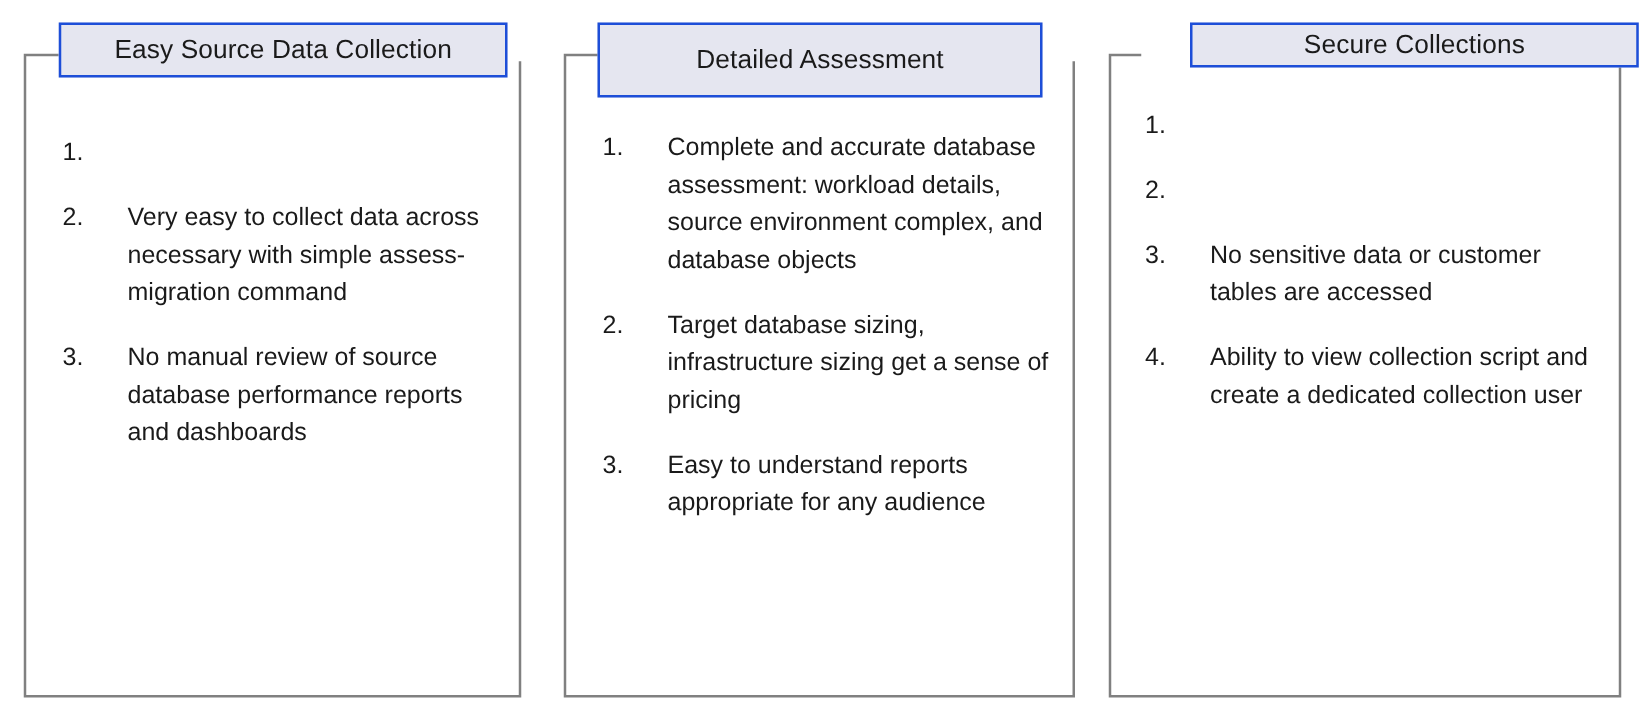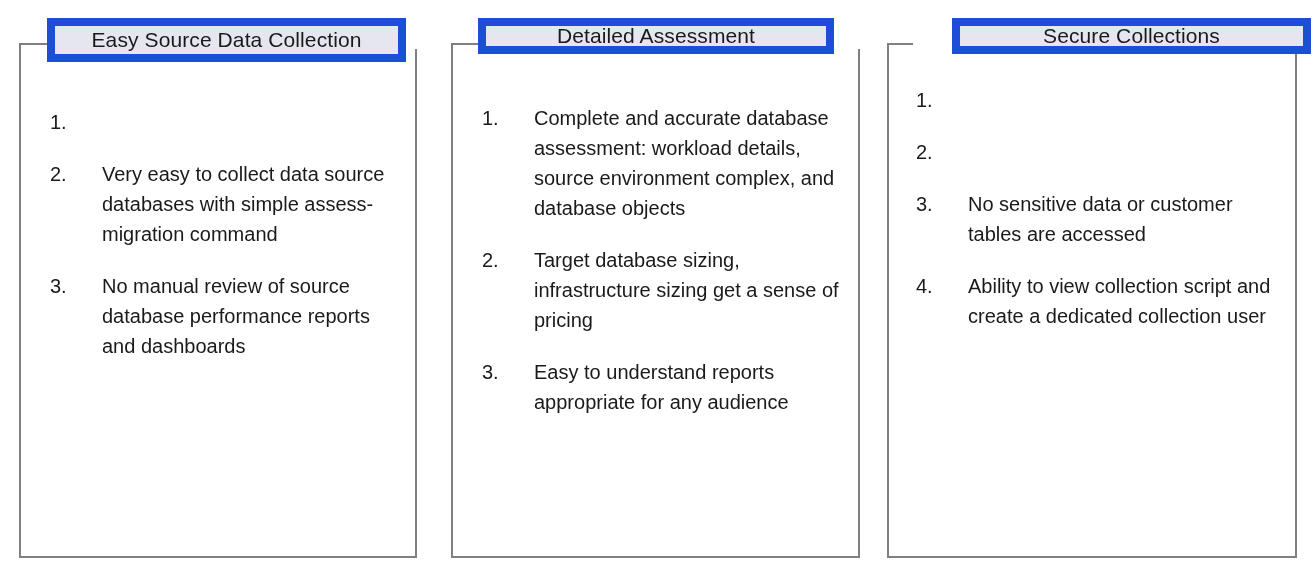--- a/index.html
+++ b/index.html
@@ -33,21 +33,21 @@
   .panel-notch {
     position: absolute;
     top: -4px;
     height: 8px;
     background: #ffffff;
   }
 
   .panel-header {
     position: absolute;
     box-sizing: border-box;
-    border: 8px solid #1d4ed8;
+    border: 2px solid #1d4ed8;
     background: #e5e6f0;
     display: flex;
     align-items: center;
     justify-content: center;
     text-align: center;
     font-size: 21px;
     line-height: 1.1;
     color: #1a1a1a;
     letter-spacing: .1px;
     white-space: nowrap;
@@ -106,21 +106,21 @@
 
   <div class="panel" id="panel-1">
     <div class="panel-notch"></div>
     <div class="panel-body">
       <ol class="item-list">
         <li class="list-item">
           <span class="item-number">1.</span>
         </li>
         <li class="list-item">
           <span class="item-number">2.</span>
-          <span class="item-text">Very easy to collect data source databases with simple assess-migration command</span>
+          <span class="item-text">Very easy to collect data across necessary with simple assess-migration command</span>
         </li>
         <li class="list-item">
           <span class="item-number">3.</span>
           <span class="item-text">No manual review of source database performance reports and dashboards</span>
         </li>
       </ol>
     </div>
   </div>
   <div class="panel-header" id="panel-1-header-pos" style="left:47px; top:18px; width:359px; height:44px;">
     <span>Easy Source Data Collection</span>
@@ -138,21 +138,21 @@
           <span class="item-number">2.</span>
           <span class="item-text">Target database sizing, infrastructure sizing get a sense of pricing</span>
         </li>
         <li class="list-item">
           <span class="item-number">3.</span>
           <span class="item-text">Easy to understand reports appropriate for any audience</span>
         </li>
       </ol>
     </div>
   </div>
-  <div class="panel-header" style="left:478px; top:18px; width:356px; height:36px;">
+  <div class="panel-header" style="left:478px; top:18px; width:356px; height:60px;">
     <span>Detailed Assessment</span>
   </div>
 
   <div class="panel" id="panel-3">
     <div class="panel-notch"></div>
     <div class="panel-body">
       <ol class="item-list">
         <li class="list-item">
           <span class="item-number">1.</span>
         </li>

